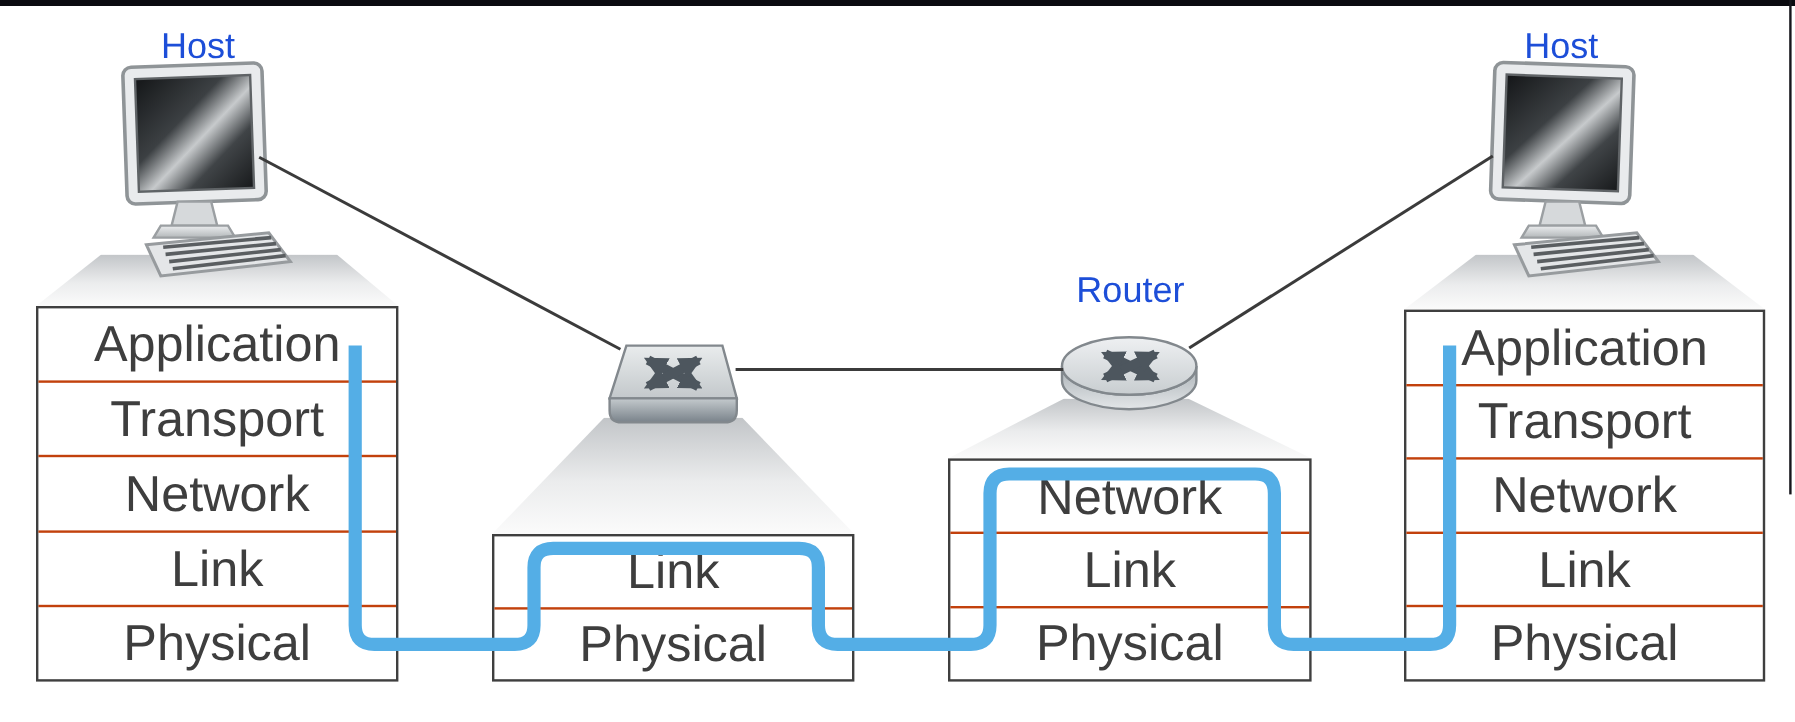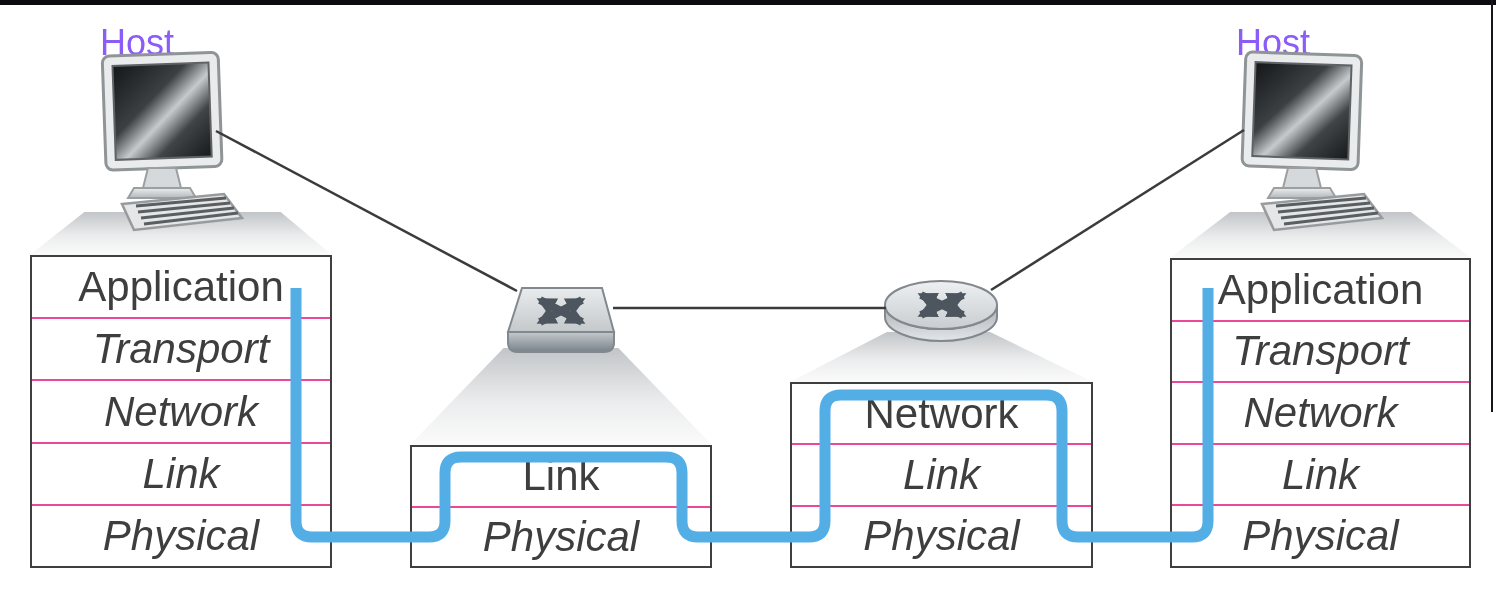--- a/index.html
+++ b/index.html
@@ -5,39 +5,39 @@
   html,body{margin:0;padding:0;background:#ffffff;}
   #stage{
     position:relative;width:1496px;height:602px;background:#ffffff;overflow:hidden;
     font-family:"Liberation Sans","DejaVu Sans",sans-serif;
   }
   .frame-bar{position:absolute;z-index:40;}
   #top-bar{left:0;top:0;width:1496px;height:5px;background:#0b0b10;}
   #right-bar{left:1491px;top:0;width:2px;height:412px;background:#16161c;}
 
   .device-label{
-    position:absolute;z-index:20;width:130px;
-    font-size:36px;color:#8b5cf6;z-index:20;
+    position:absolute;z-index:20;width:130px;text-align:center;
+    font-size:30px;color:#1d4ed8;z-index:20;
   }
   .trapezoid{position:absolute;z-index:5;background:linear-gradient(180deg,#c2c5c8 0%,#ebeced 55%,#fbfbfb 100%);}
   #trap-host-left {left:30px;  top:212px;width:302px;height:43px;clip-path:polygon(18% 0,83% 0,100% 100%,0 100%);}
   #trap-switch    {left:410px; top:348px;width:302px;height:97px;clip-path:polygon(31% 0,69% 0,100% 100%,0 100%);}
   #trap-router    {left:790px; top:332px;width:303px;height:50px;clip-path:polygon(32% 0,66% 0,100% 100%,0 100%);}
   #trap-host-right{left:1170px;top:212px;width:301px;height:46px;clip-path:polygon(20% 0,80% 0,100% 100%,0 100%);}
 
   .stack{
     position:absolute;z-index:10;background:#ffffff;border:2px solid #3f3f3f;
     box-sizing:border-box;display:flex;flex-direction:column;
   }
   #stack-host-left {left:30px;  top:255px;width:302px;height:313px;}
   #stack-switch    {left:410px; top:445px;width:302px;height:123px;}
   #stack-router    {left:790px; top:382px;width:303px;height:186px;}
   #stack-host-right{left:1170px;top:258px;width:301px;height:310px;}
   .row{flex:1;display:flex;align-items:center;justify-content:center;}
-  .row + .row{border-top:2px solid #ec4899;font-style:italic;}
+  .row + .row{border-top:2px solid #c2410c;}
   .row span{font-size:42px;color:#3e3e3e;}
 
   .icon{position:absolute;z-index:20;}
   #icon-host-left {left:88px;  top:48px;}
   #icon-host-right{left:1228px;top:48px;}
   #icon-switch    {left:502px; top:280px;}
   #icon-router    {left:880px; top:277px;}
 
   #overlay{position:absolute;left:0;top:0;z-index:30;pointer-events:none;}
 </style>
@@ -48,20 +48,21 @@
 
   <div id="top-bar" class="frame-bar"></div>
   <div id="right-bar" class="frame-bar"></div>
 
   <div id="trap-host-left" class="trapezoid"></div>
   <div id="trap-switch" class="trapezoid"></div>
   <div id="trap-router" class="trapezoid"></div>
   <div id="trap-host-right" class="trapezoid"></div>
 
   <div class="device-label" style="left:100px;top:22px;">Host</div>
+  <div class="device-label" style="left:877px;top:226px;">Router</div>
   <div class="device-label" style="left:1236px;top:22px;">Host</div>
 
   <div id="stack-host-left" class="stack">
     <div class="row">
         <span>Application</span>
       </div>
     <div class="row">
         <span>Transport</span>
       </div>
     <div class="row">

